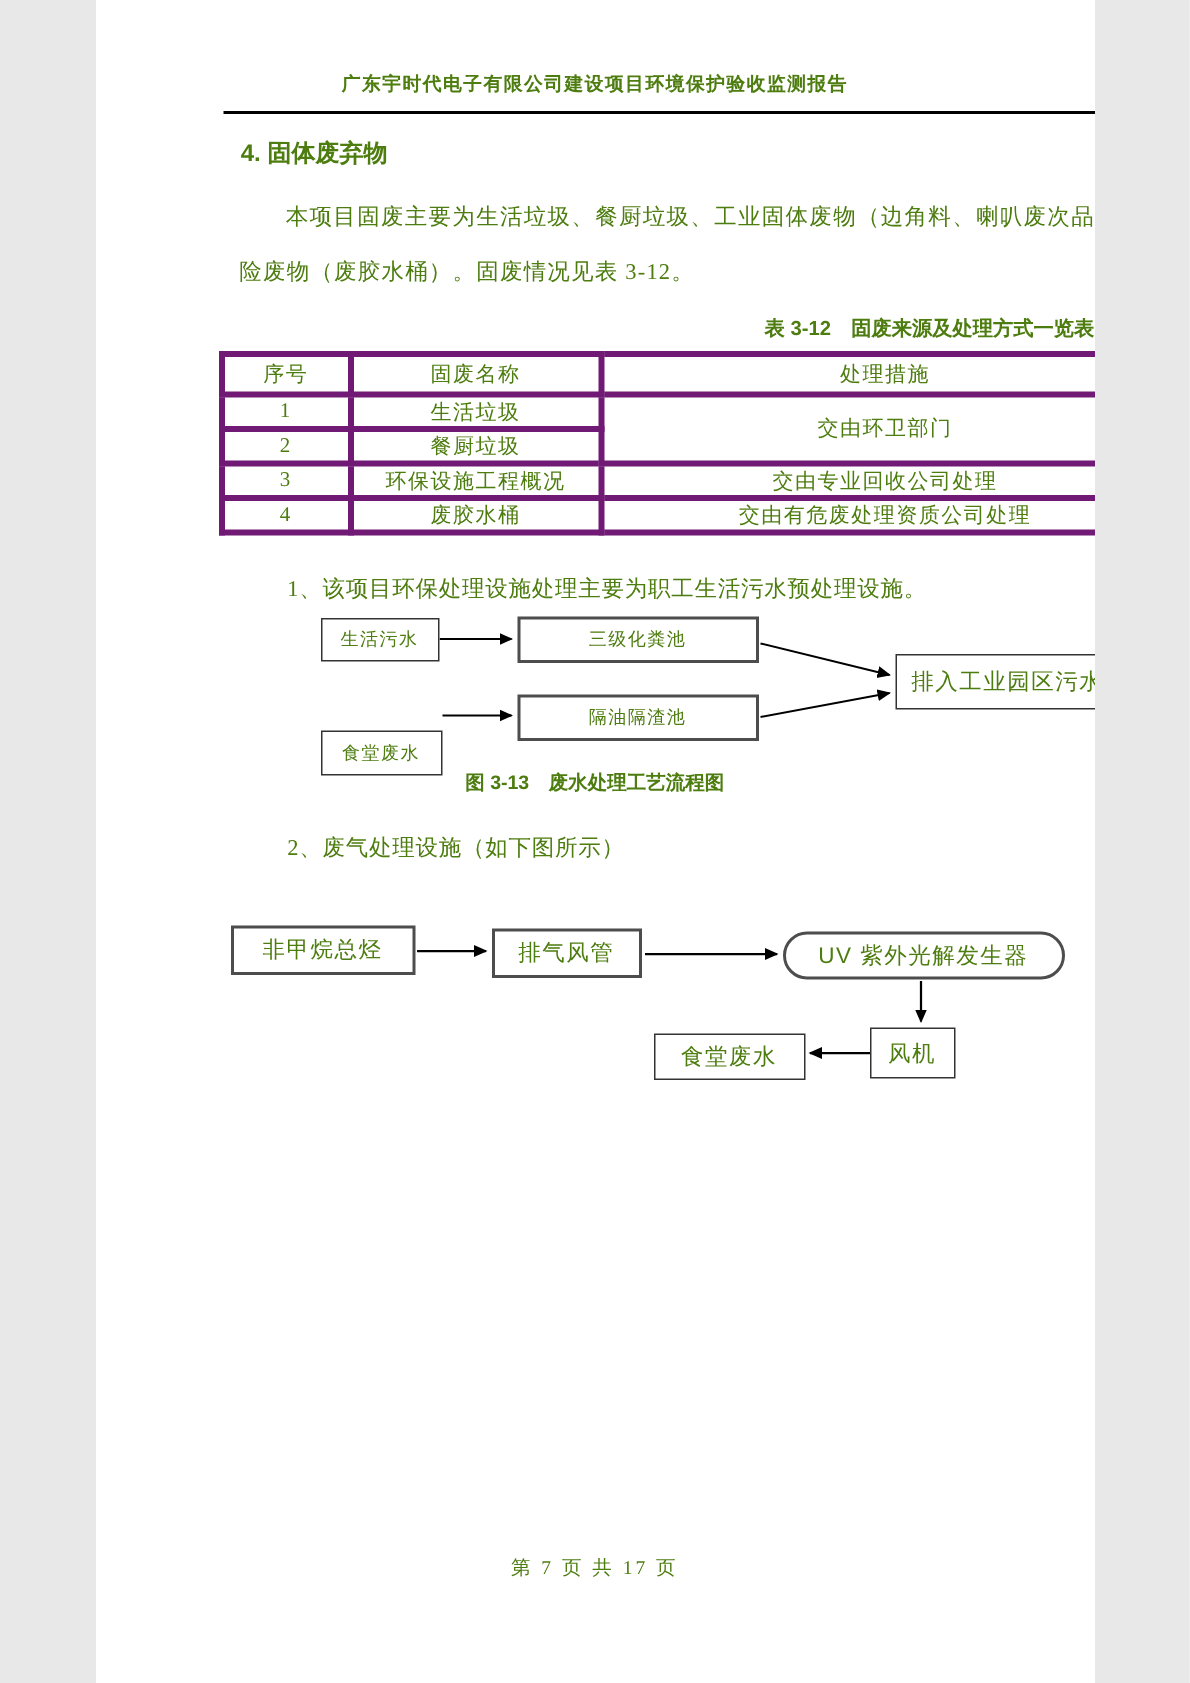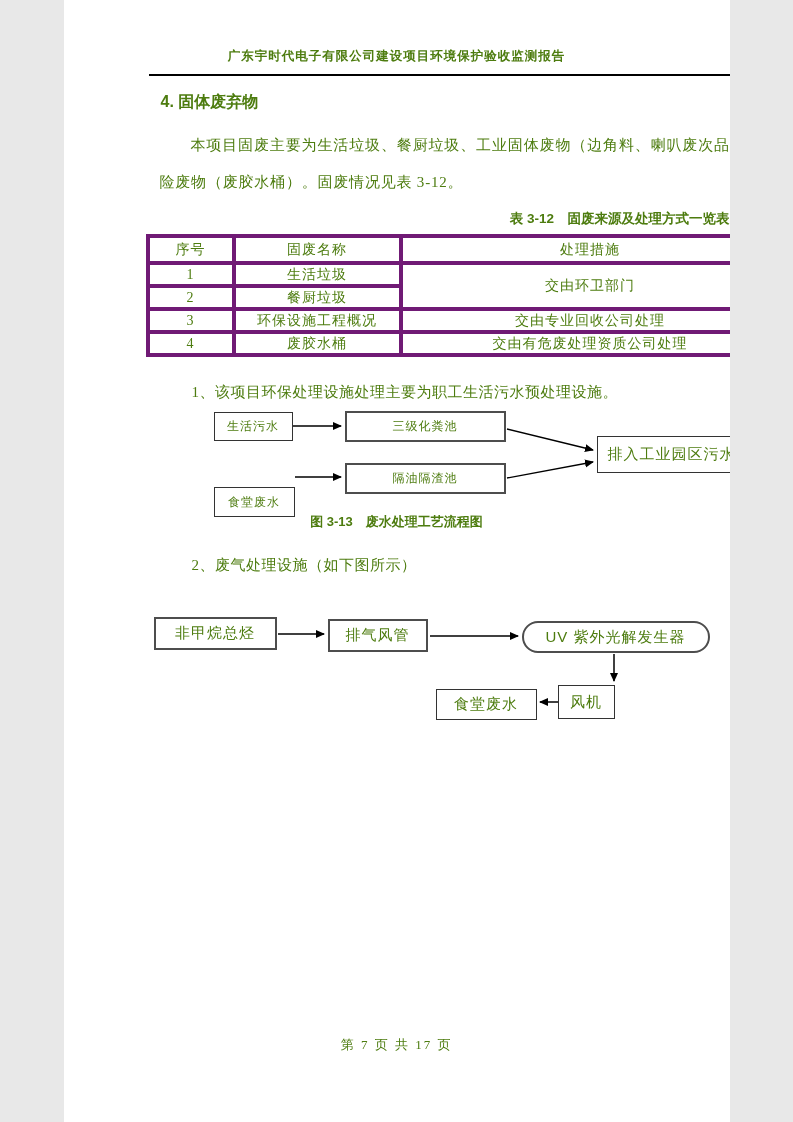--- a/index.html
+++ b/index.html
@@ -153,18 +153,18 @@
   <div class="fbox thin" style="left:150px; top:439px; width:81px;  height:30px;margin-top:48px;">食堂废水</div>
   <div class="fbox thick" style="left:281px; top:463px; width:161px; height:31px;">隔油隔渣池</div>
   <div class="fbox thin" style="left:533px; top:436px; width:182px; height:37px; font-size:15px;">排入工业园区污水管网</div>
 
   <div class="fig-caption">图 3-13　废水处理工艺流程图</div>
   <div class="item-line item-2">2、废气处理设施（如下图所示）</div>
 
   <div class="fbox thick gas" style="left:90px;  top:617px; width:123px; height:33px;">非甲烷总烃</div>
   <div class="fbox thick gas" style="left:264px; top:619px; width:100px; height:33px;">排气风管</div>
   <div class="fbox thick gas" style="left:458px; top:621px; width:188px; height:32px;border-radius:16px;">UV 紫外光解发生器</div>
-  <div class="fbox thin gas" style="left:494px; top:685px; width:57px;  height:34px;">风机</div>
+  <div class="fbox thin gas" style="left:516px; top:685px; width:57px;  height:34px;">风机</div>
   <div class="fbox thin gas" style="left:372px; top:689px; width:101px; height:31px;">食堂废水</div>
 
   <div class="page-footer">第 7 页 共 17 页</div>
 
 </div>
 
 </body></html>

